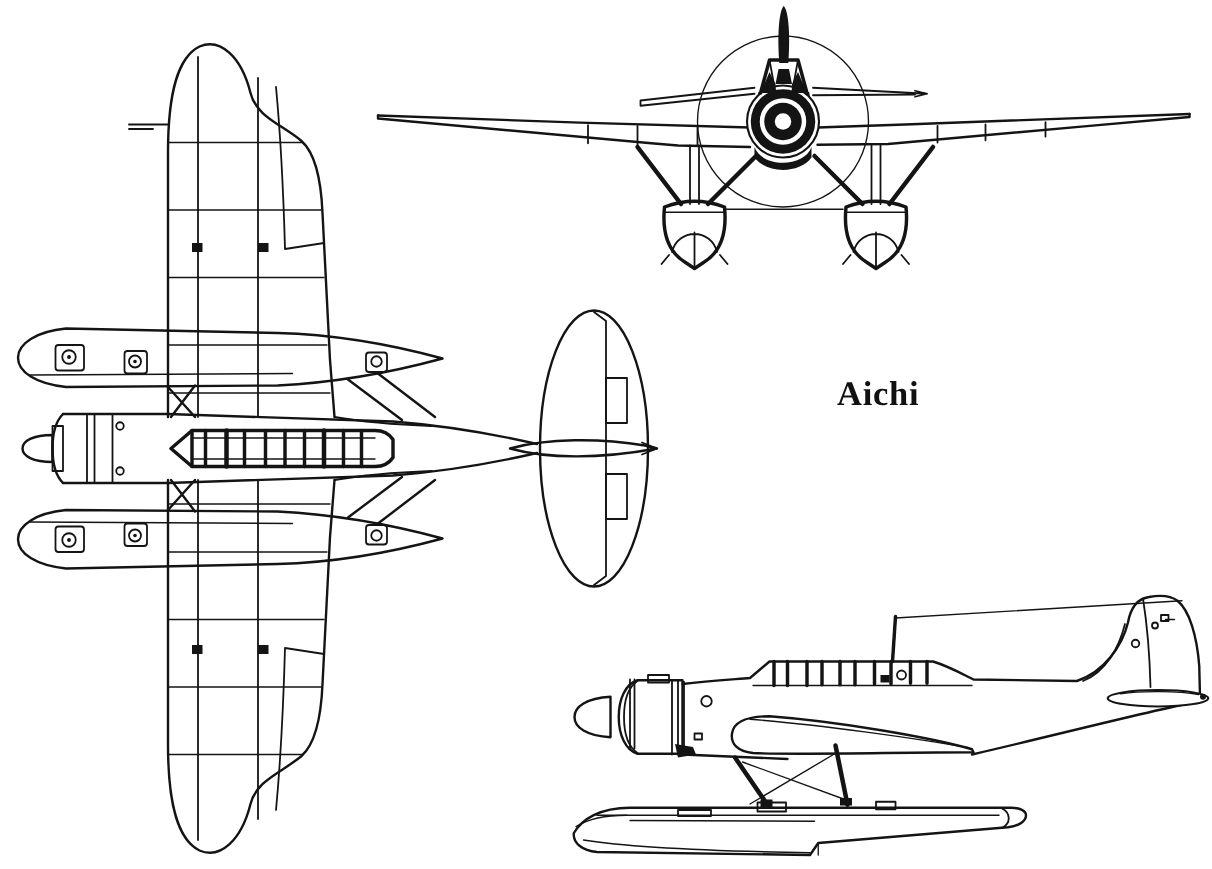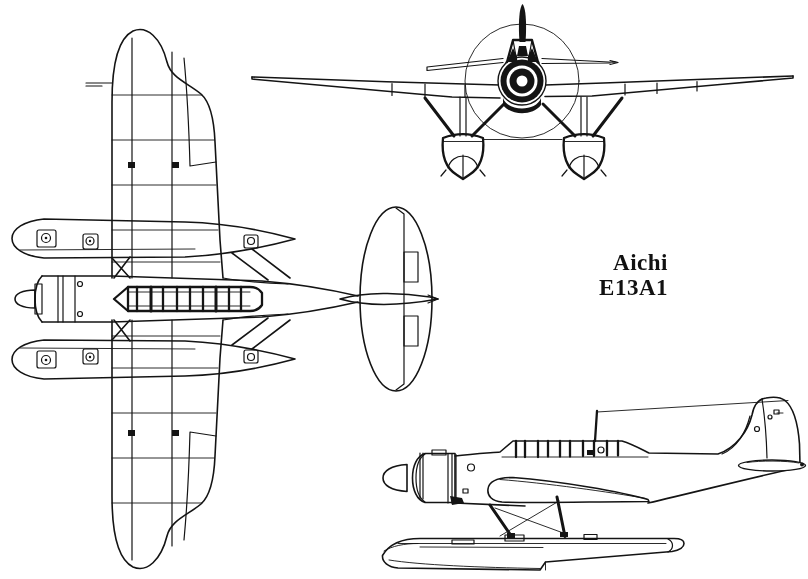--- a/index.html
+++ b/index.html
@@ -7,21 +7,21 @@
          font-family:"Liberation Serif", serif;}
   #stage svg{position:absolute;left:0;top:0;}
   
   .ln  {fill:none;stroke:#141414;stroke-width:1.2;stroke-linecap:round;stroke-linejoin:round;}
   .ln0 {fill:none;stroke:#141414;stroke-width:0.9;stroke-linecap:round;}
   .ln15{fill:none;stroke:#141414;stroke-width:1.6;stroke-linecap:round;stroke-linejoin:round;}
   .ln2 {fill:none;stroke:#141414;stroke-width:2.3;stroke-linecap:round;stroke-linejoin:round;}
   .ln3 {fill:none;stroke:#141414;stroke-width:3;stroke-linecap:round;}
   .ink {fill:#141414;stroke:none;}
   .wt  {fill:#ffffff;stroke:#141414;stroke-width:1.4;}
-  #title-block{position:absolute;left:558px;top:250px;width:110px;text-align:right;
+  #title-block{position:absolute;left:558px;top:250px;width:110px;text-align:left;
                color:#111;font-weight:bold;font-size:23px;line-height:25px;letter-spacing:.5px;}
 </style>
 </head>
 <body>
 
 <div id="stage">
 
 <svg width="808" height="579" viewBox="0 0 808 579">
 
   <g>
@@ -192,16 +192,15 @@
     <path class="ln0" d="M495,508 L566,534 M559,501 L500,536"></path>
 
     <ellipse class="wt" cx="772" cy="465.5" rx="33.5" ry="5.5"></ellipse>
     <path class="ln0" d="M747,462.5 C760,460.5 786,460.5 799,463"></path>
     <circle class="ink" cx="802" cy="464.5" r="2"></circle>
   </g>
 </svg>
 
 <div id="title-block">
   <div>Aichi</div>
-  <div>E13A1</div>
 </div>
 
 </div>
 
 </body></html>

